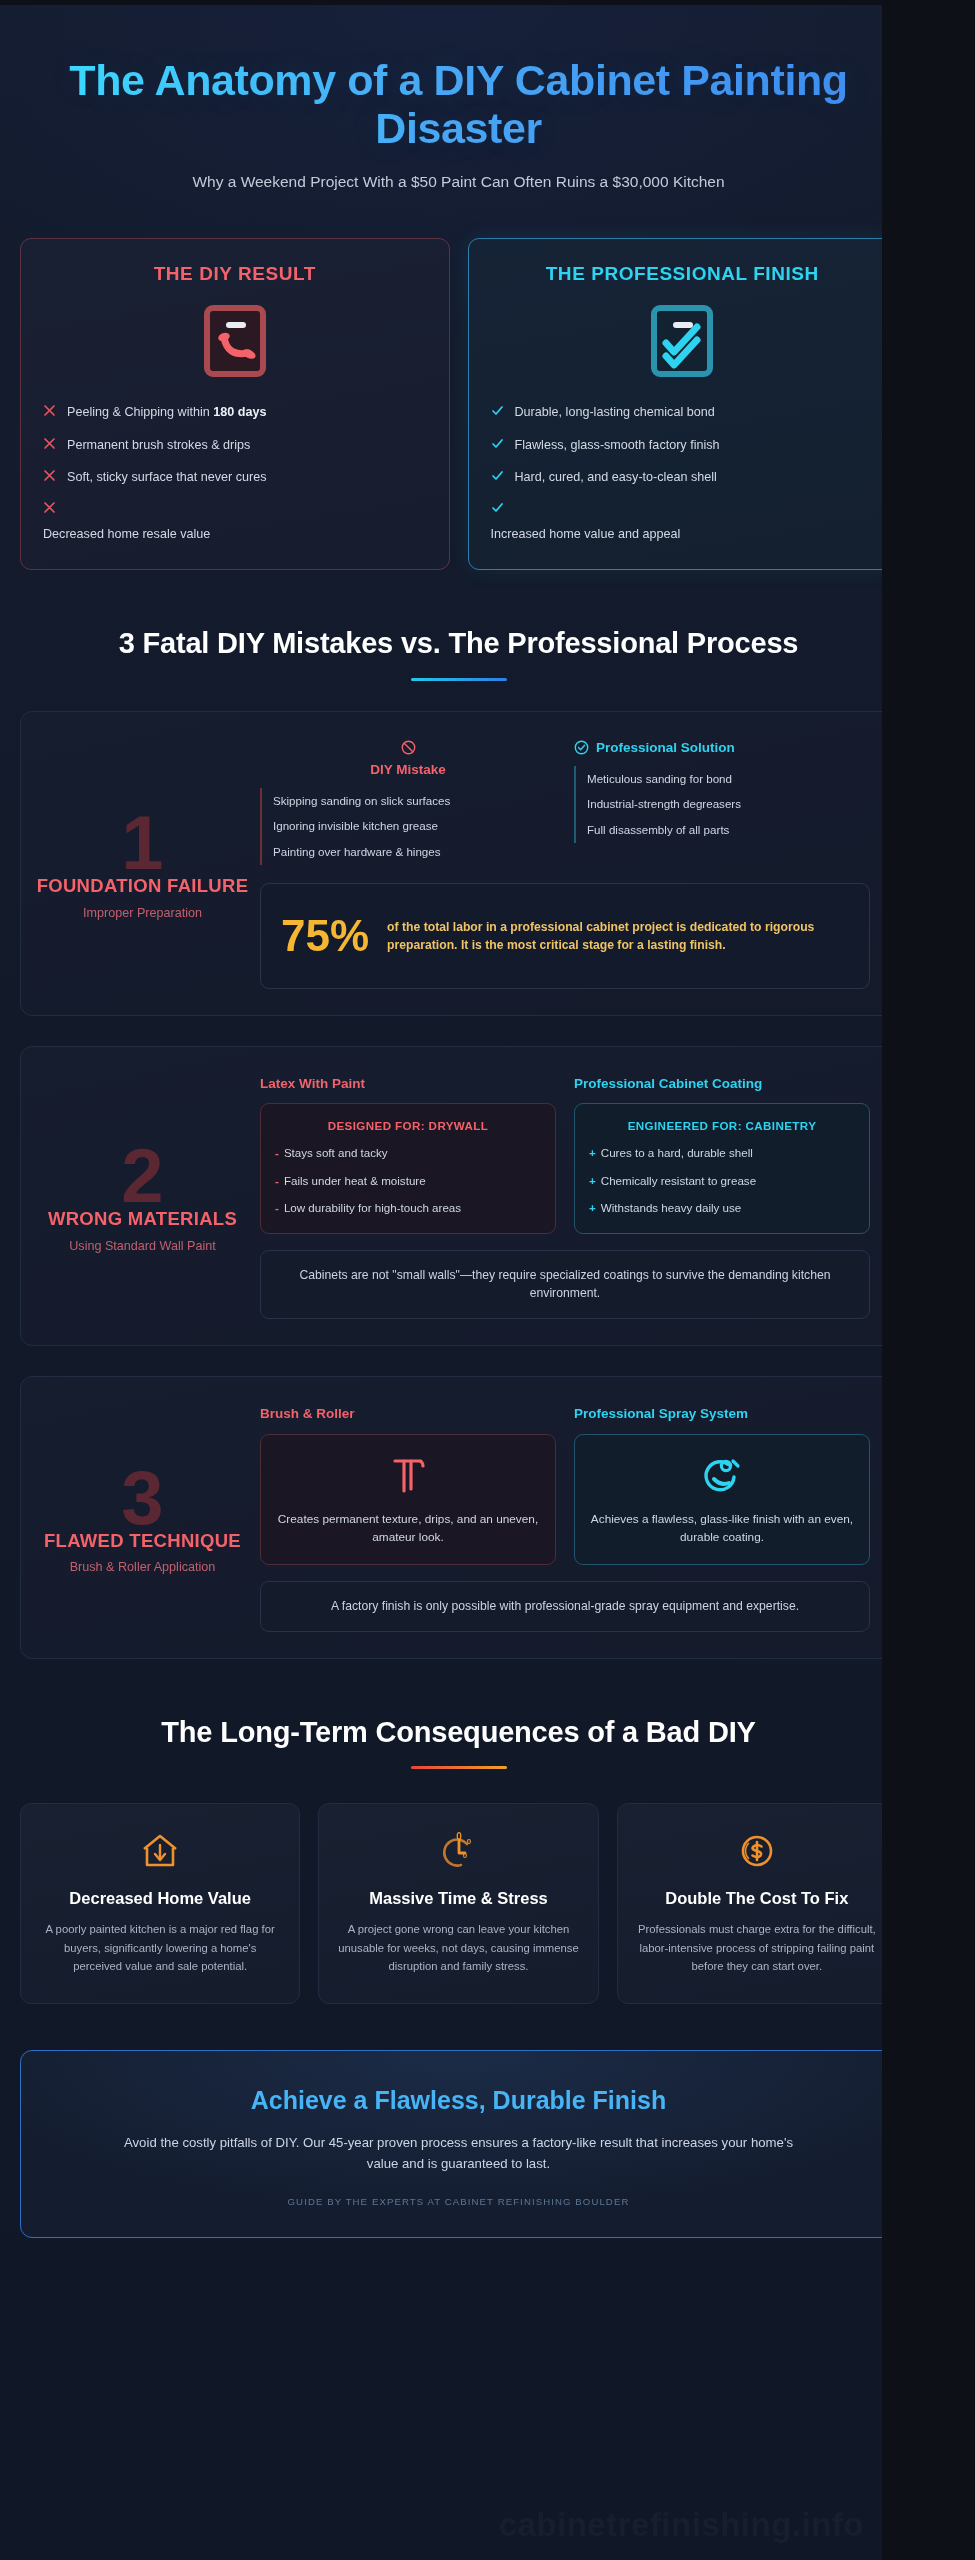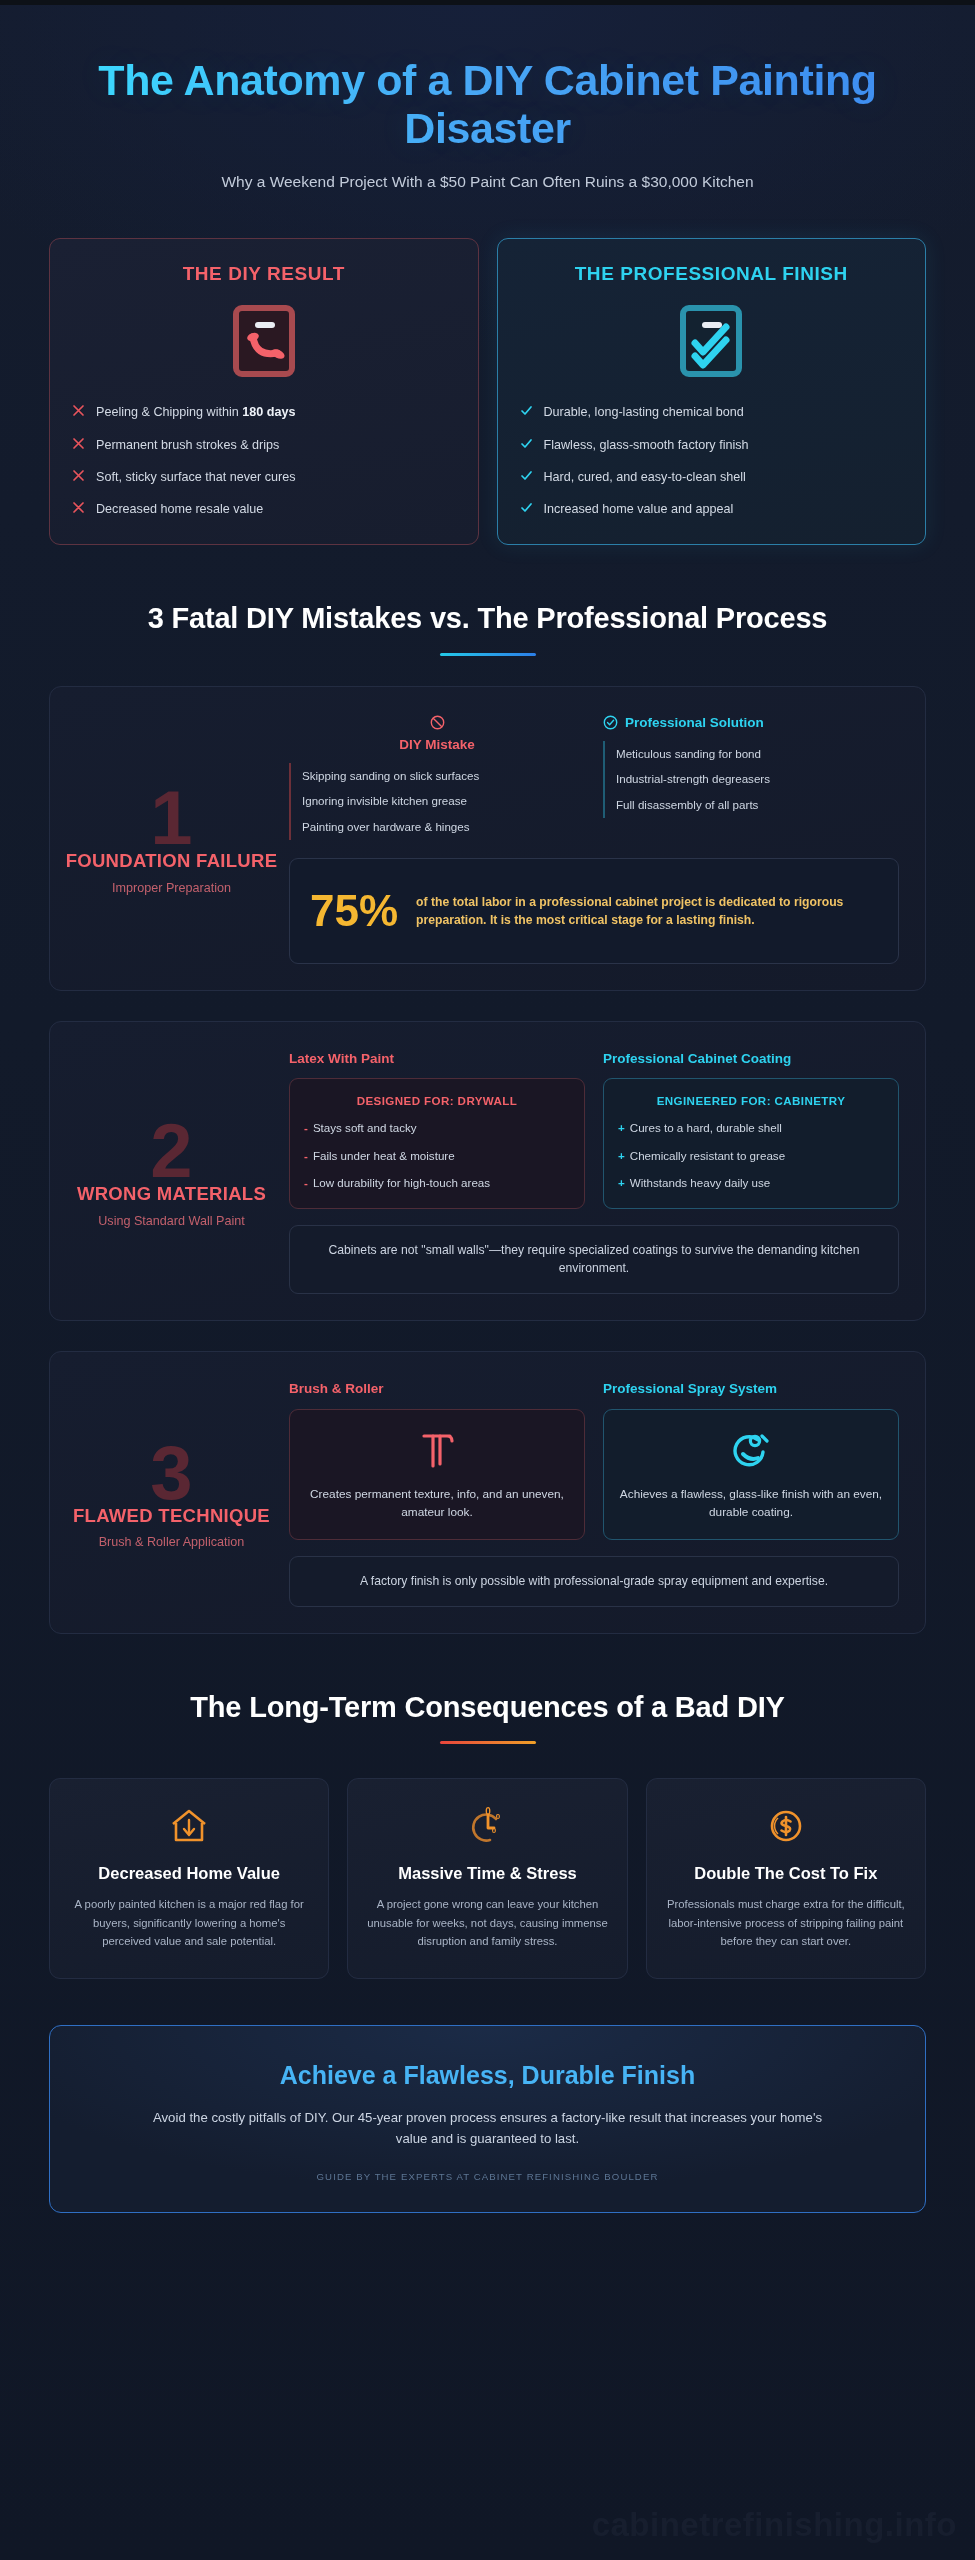--- a/index.html
+++ b/index.html
@@ -5,21 +5,21 @@
   * { box-sizing: border-box; margin: 0; padding: 0; }
 
   html, body {
     width: 975px;
     background: #0d1117;
     font-family: "Liberation Sans", sans-serif;
   }
 
   .page {
     position: relative;
-    width: 975px;
+    width: 882px;
     min-height: 2560px;
     background:
       radial-gradient(ellipse 900px 500px at 50% 0%, #16203a 0%, rgba(19,26,43,0) 70%),
       linear-gradient(180deg, #141c2e 0%, #121a2a 40%, #101726 100%);
     overflow: hidden;
     padding: 0 0 18px 0;
   }
 
   .page::before {
     content: "";
@@ -64,21 +64,21 @@
   .ccard.diy .ccard-title { color: #f4626a; }
   .ccard.pro .ccard-title { color: #2ed3f0; }
   .ccard-icon { display: flex; justify-content: center; margin-bottom: 26px; }
 
   .clist { list-style: none; }
   .clist li {
     display: flex; align-items: flex-start; gap: 11px;
     font-size: 12.6px; color: #d3dae5; line-height: 1.45;
     margin-bottom: 14px;
   }
-  .clist li:last-child { margin-bottom: 0; }
+  .clist li:last-child { margin-bottom: 0; flex-direction: column; }
   .mark { flex: 0 0 13px; margin-top: 1px; }
   .mark svg { display: block; }
   .clist b { color: #eef2f8; font-weight: 700; }
 
   
   .sec-head { text-align: center; margin: 56px 0 0; padding: 0 60px; }
   .sec-head h2 {
     font-size: 29px; font-weight: 700; color: #ffffff; line-height: 1.22;
     letter-spacing: -0.2px;
   }
@@ -438,21 +438,21 @@
         <div class="col">
           <div class="sub-title bad">Brush &amp; Roller</div>
           <div class="icon-panel bad">
             <div class="glyph">
               <svg width="42" height="44" viewBox="0 0 42 44">
                 <path d="M8 8 H34 M31 8 Q36 8 36 13" stroke="#f4626a" stroke-width="3.2" fill="none" stroke-linecap="round"></path>
                 <path d="M17 8 V38" stroke="#f4626a" stroke-width="3.2" stroke-linecap="round"></path>
                 <path d="M24 8 V36" stroke="#f4626a" stroke-width="3.2" stroke-linecap="round"></path>
               </svg>
             </div>
-            <p>Creates permanent texture, info, and an uneven, amateur look.</p>
+            <p>Creates permanent texture, drips, and an uneven, amateur look.</p>
           </div>
         </div>
         <div class="col">
           <div class="sub-title good">Professional Spray System</div>
           <div class="icon-panel good">
             <div class="glyph">
               <svg width="42" height="44" viewBox="0 0 42 44">
                 <path d="M28 12 A14 14 0 1 0 33 24" stroke="#2ed3f0" stroke-width="3.4" fill="none" stroke-linecap="round"></path>
                 <circle cx="25" cy="13" r="4.6" fill="none" stroke="#2ed3f0" stroke-width="3.2"></circle>
                 <path d="M32 8 L37 13" stroke="#2ed3f0" stroke-width="3.2" stroke-linecap="round"></path>

